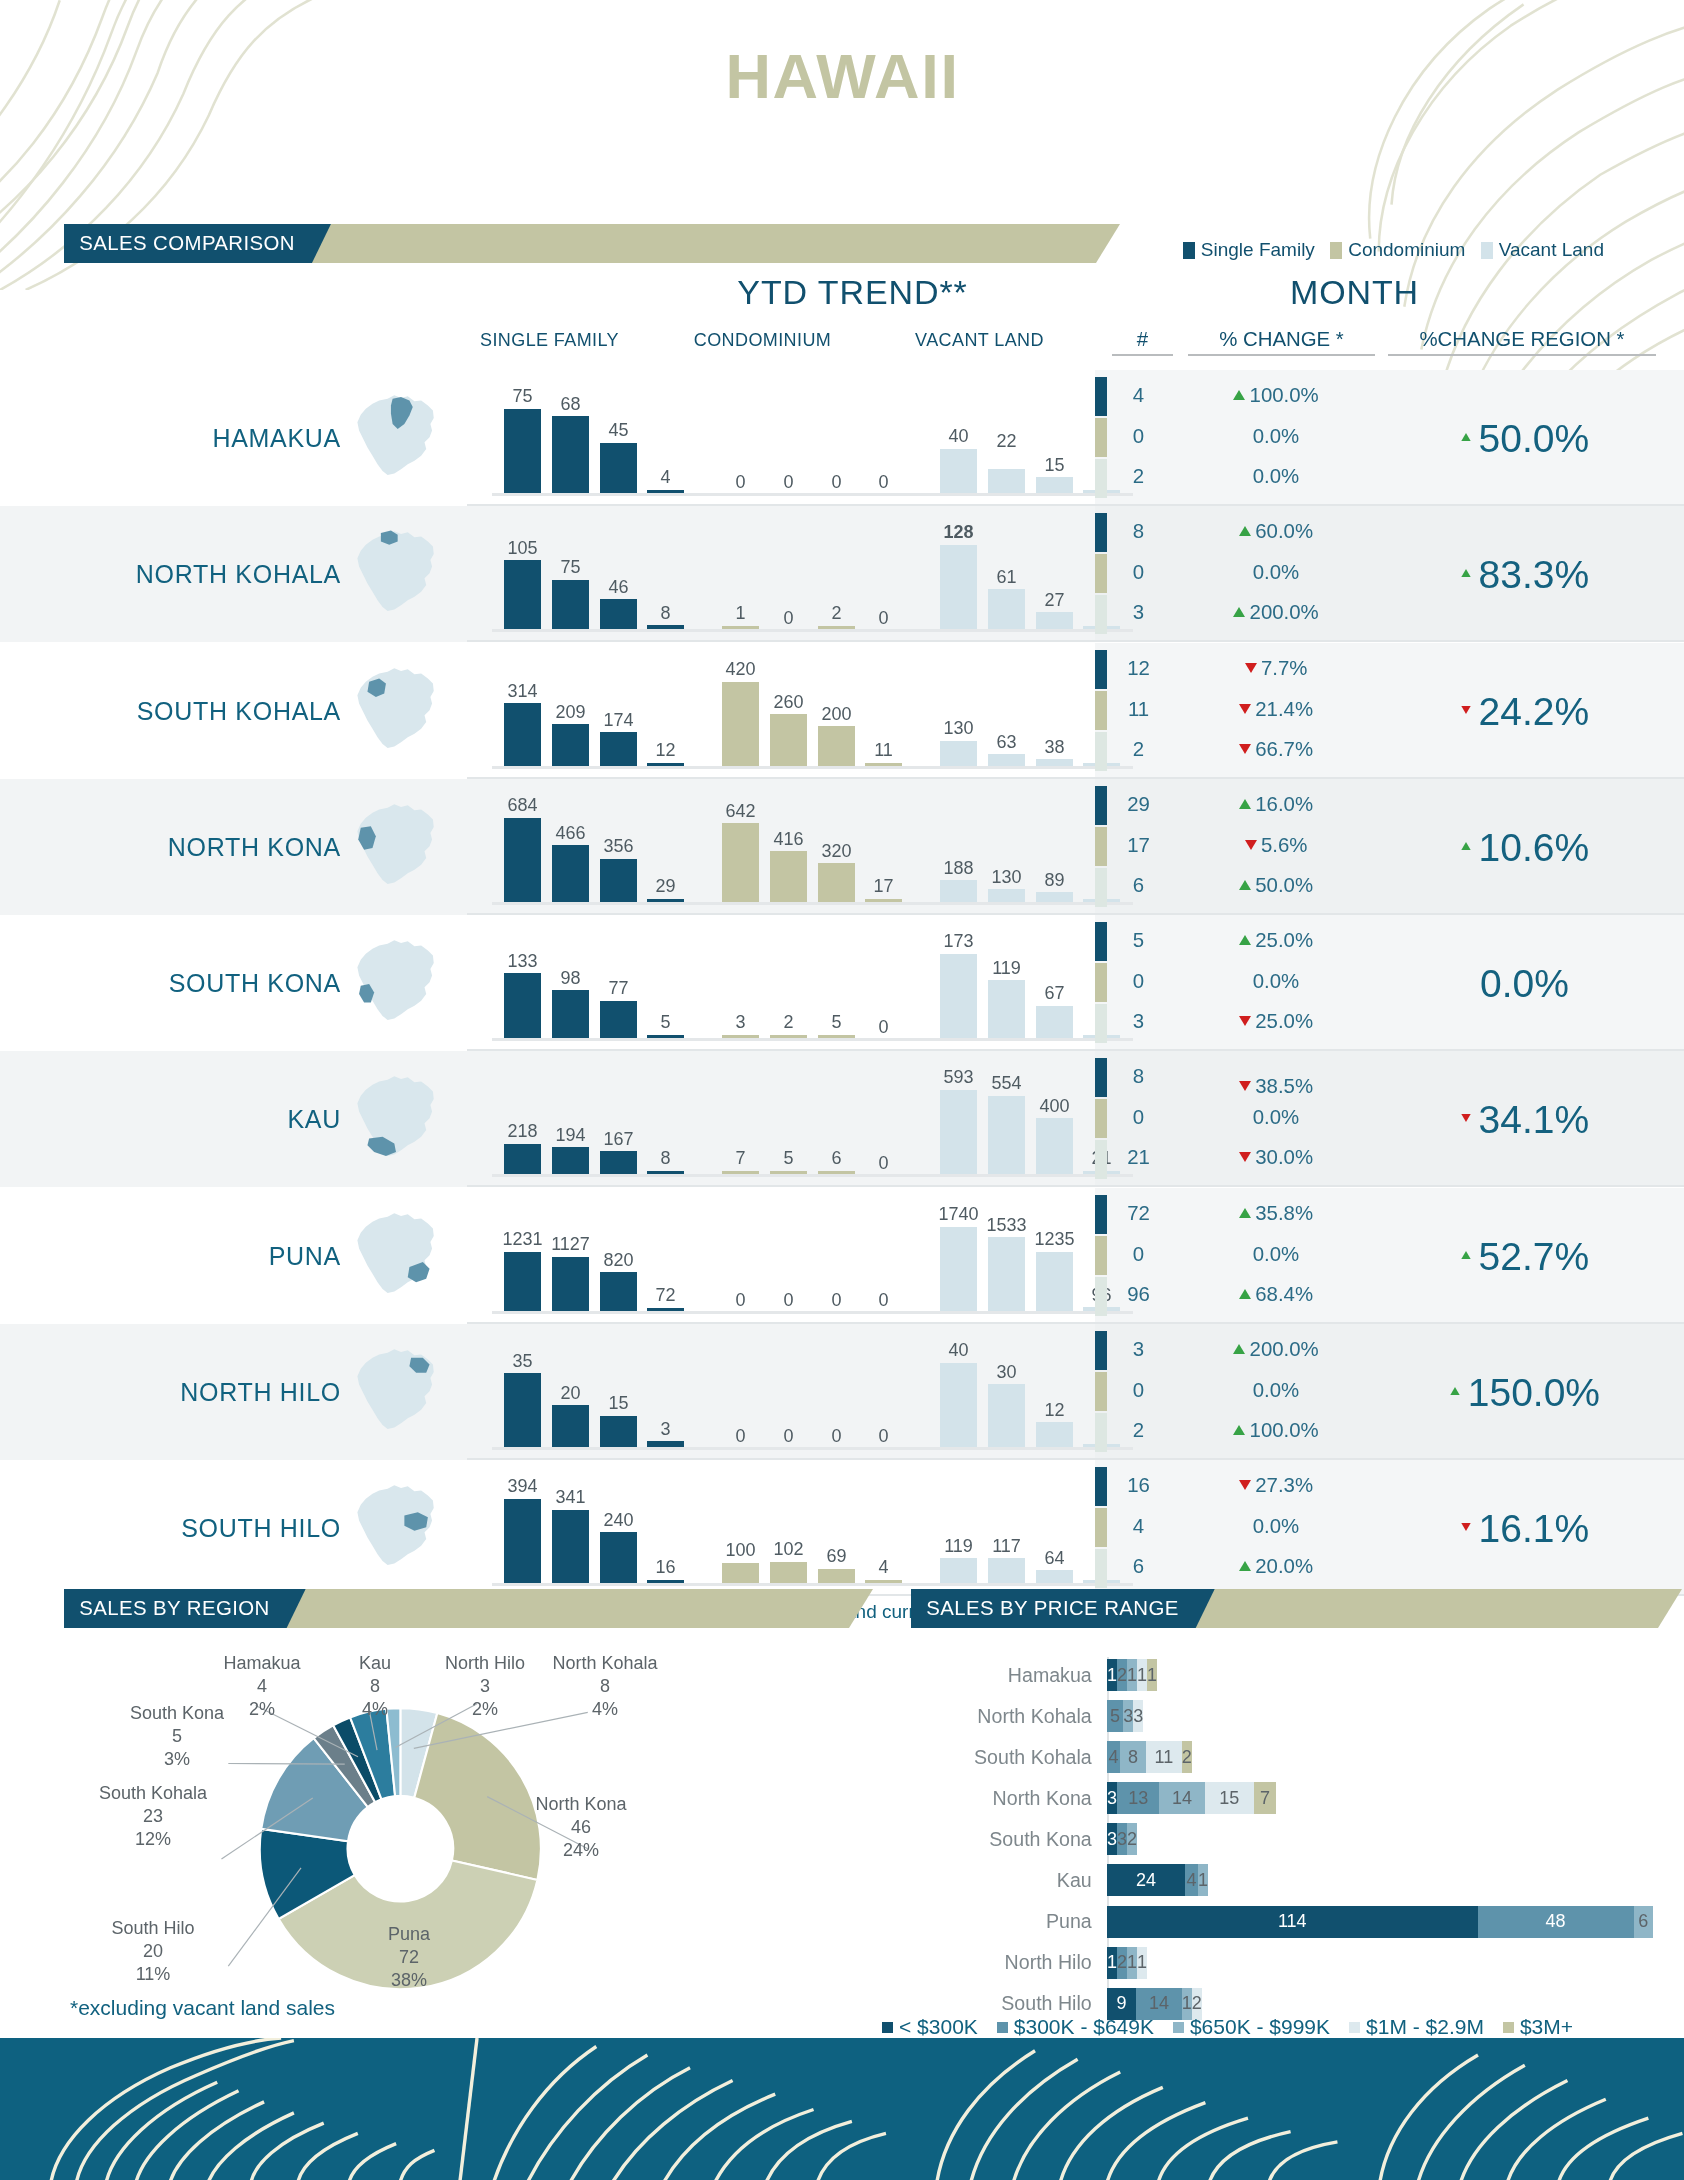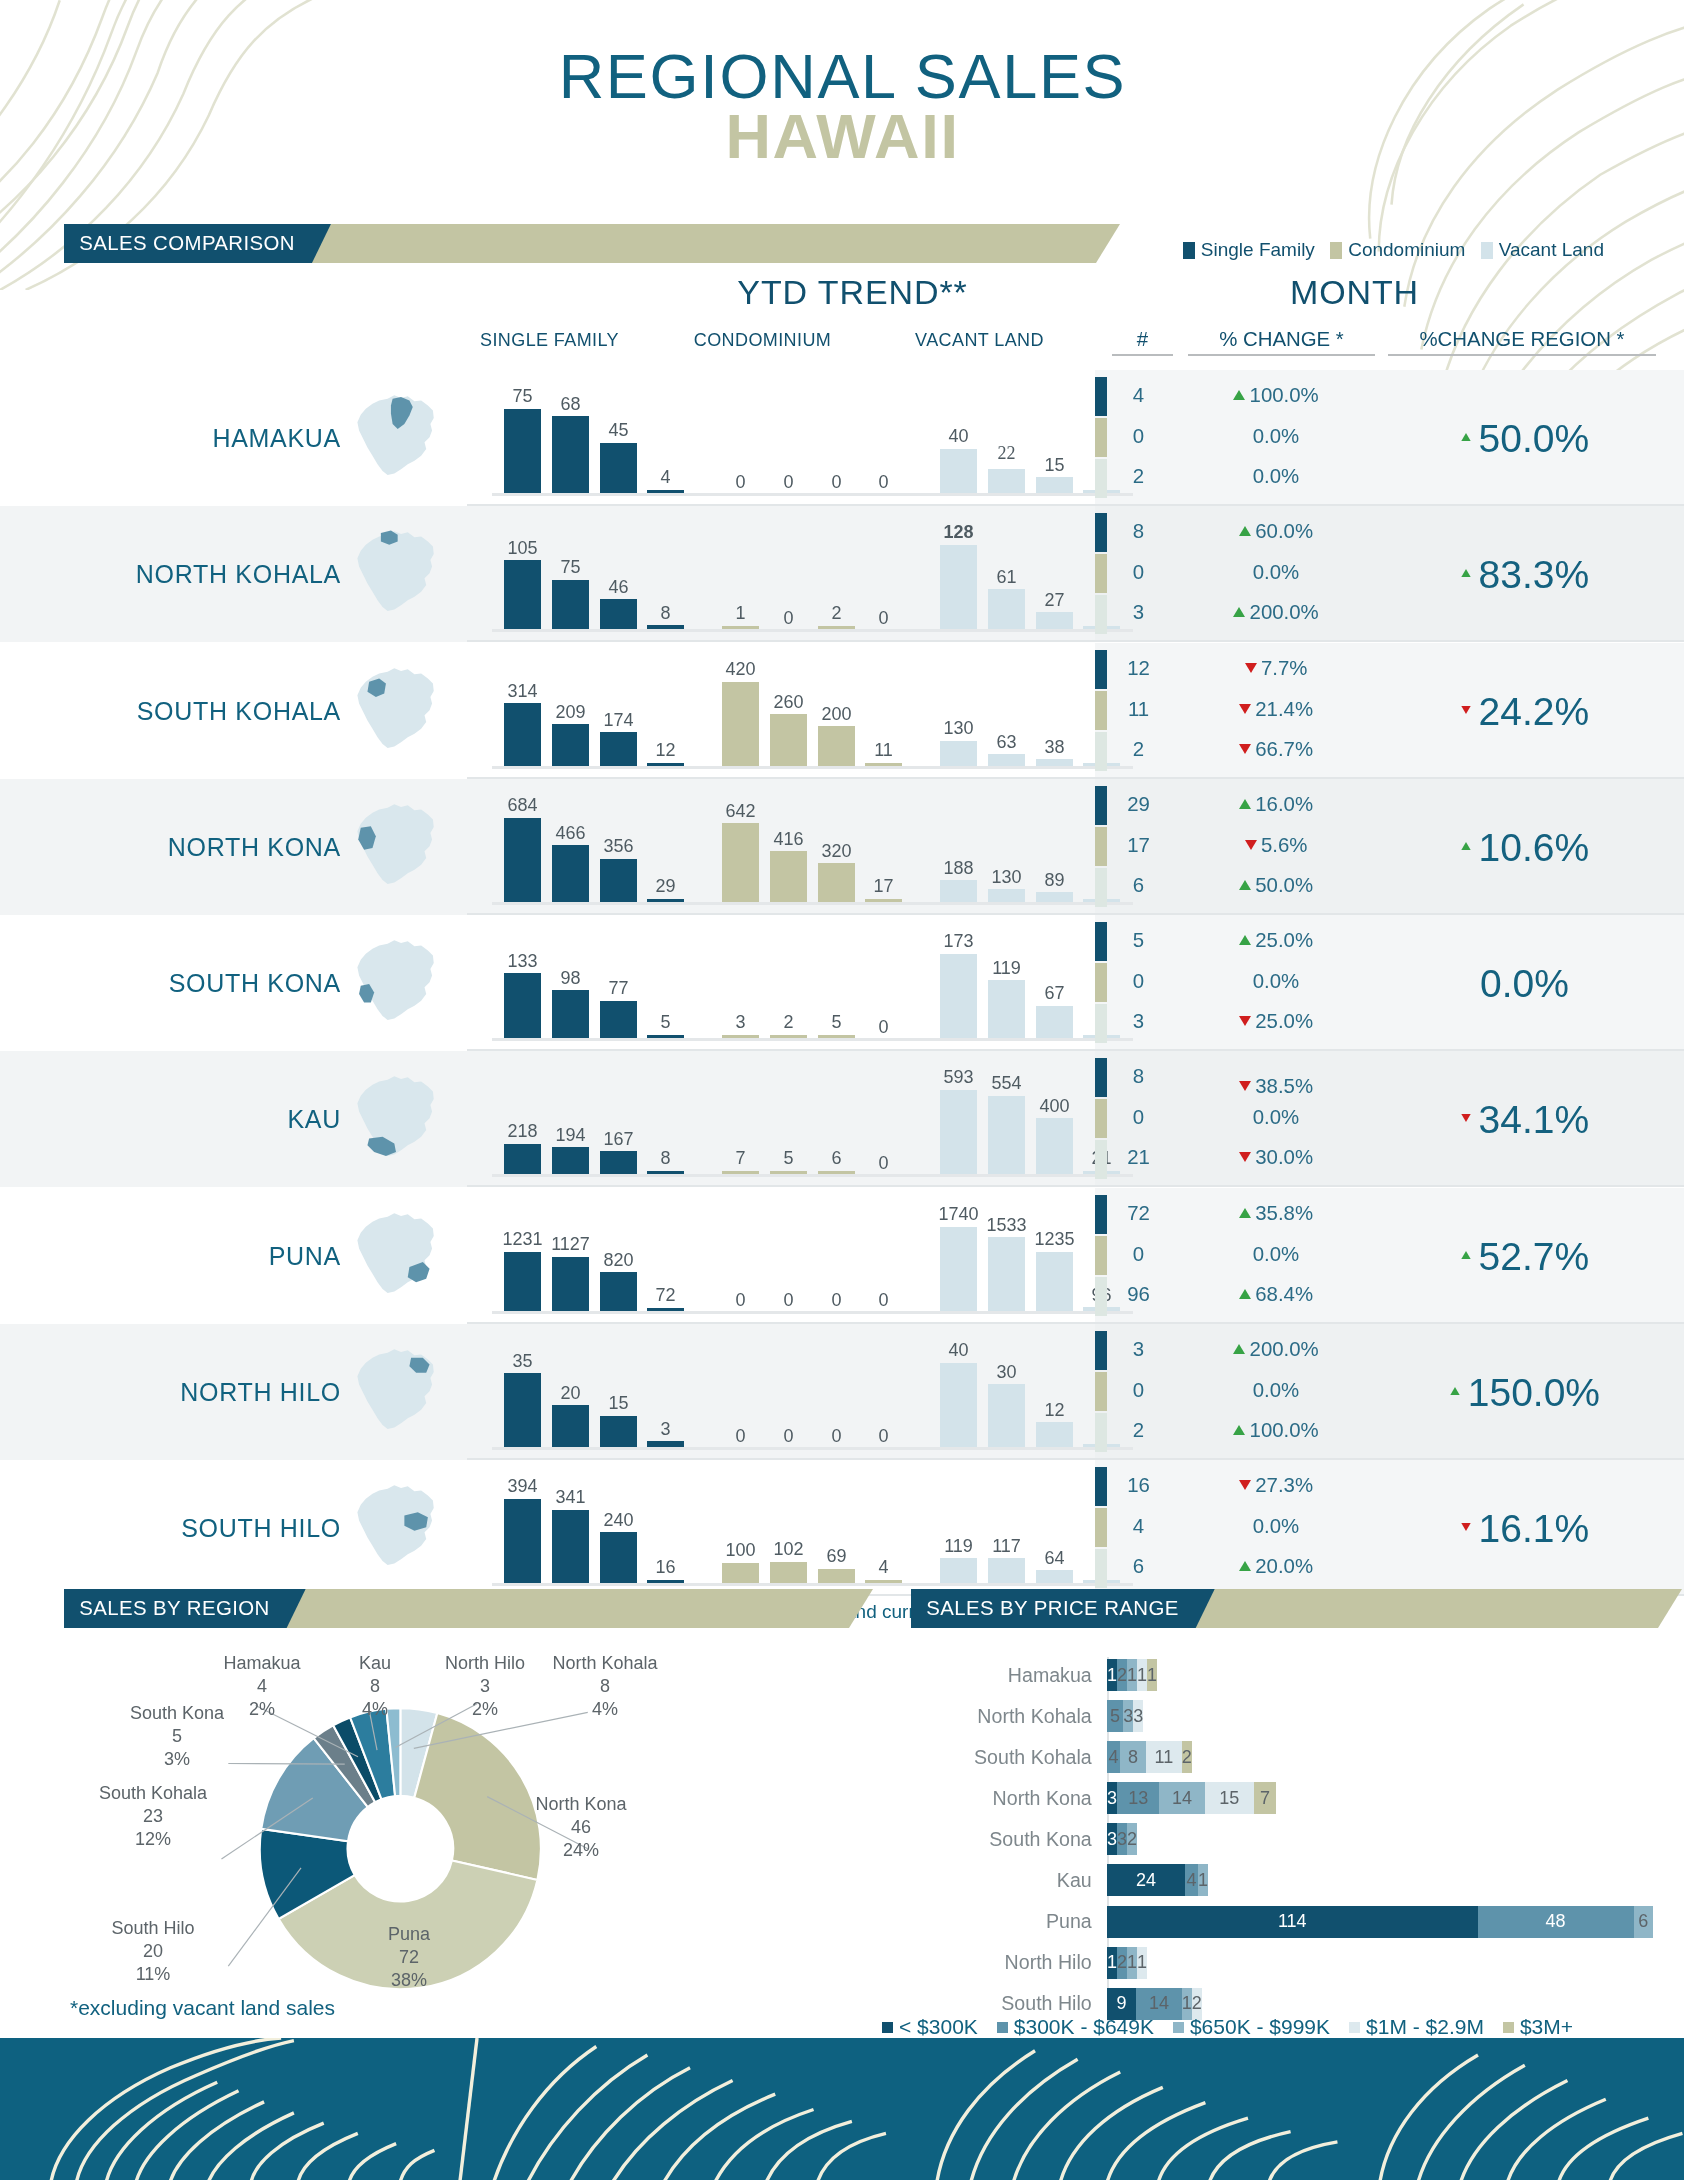--- a/index.html
+++ b/index.html
@@ -105,21 +105,20 @@
     <path d="M180 470 C 200 370 265 280 365 215 C 440 170 495 145 545 140"></path>
     <path d="M205 510 C 230 420 295 330 390 265 C 460 225 510 205 550 200"></path>
     <path d="M240 520 C 270 450 330 375 420 320 C 480 285 520 270 552 265"></path>
     <path d="M280 520 C 315 470 370 410 450 365 C 500 338 530 328 555 325"></path>
     <path d="M330 520 C 365 480 415 440 480 405 C 515 387 540 380 558 378"></path>
     <path d="M380 520 C 410 492 450 465 500 442 C 528 430 545 426 560 425"></path>
   </g>
 </svg>
 
 <div class="title-wrap">
-  <div class="title1">REGIONAL SALES</div>
   <div class="title2">HAWAII</div>
 </div>
 
 <div class="banner" style="left:64px; top:224px; width:1005px;">
   <div class="olive" style="left:204px; width:852px;"></div>
   <div class="tab">SALES COMPARISON</div>
 </div>
 
 <div class="legend-top">
   <div class="li">
@@ -185,21 +184,21 @@
           </div>
           <div class="bar" style="left:865px;height:85px;">
             <div class="lbl" style="bottom:3.4px;">0</div>
           </div>
           <div class="bar" style="left:940px;height:85px;">
             <div class="rect" style="height:45px;background:#d3e3ea;"></div>
             <div class="lbl" style="bottom:49px;">40</div>
           </div>
           <div class="bar" style="left:988px;height:85px;">
             <div class="rect" style="height:25px;background:#d3e3ea;"></div>
-            <div class="lbl" style="bottom:32px;font-family:Liberation Serif, serif;">22</div>
+            <div class="lbl" style="bottom:44px;">22</div>
           </div>
           <div class="bar" style="left:1036px;height:85px;">
             <div class="rect" style="height:17px;background:#d3e3ea;"></div>
             <div class="lbl" style="bottom:20.4px;">15</div>
           </div>
           <div class="bar" style="left:1083px;height:85px;">
             <div class="rect" style="height:4.3px;background:#d3e3ea;"></div>
             <div class="lbl" style="bottom:7.7px;">2</div>
           </div>
         </div>

